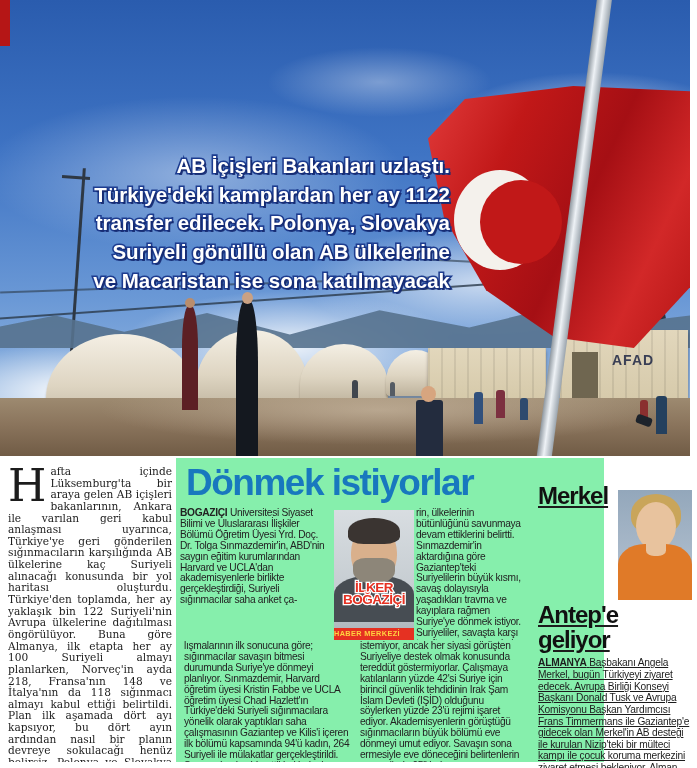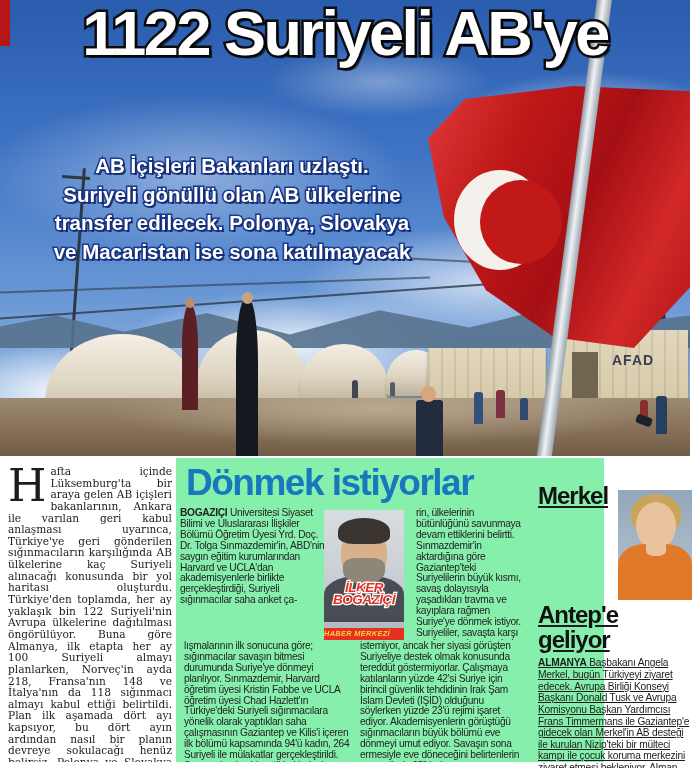--- a/index.html
+++ b/index.html
@@ -54,21 +54,21 @@
   .pole{position:absolute;left:600px;top:-24px;width:15px;height:510px;transform:rotate(7.5deg);transform-origin:top center;
     background:linear-gradient(90deg,#8e979f 0%,#eef2f6 45%,#9aa4ad 100%);}
   .clamp{position:absolute;left:636px;top:416px;width:16px;height:9px;background:#1d232b;border-radius:3px;transform:rotate(20deg);}
   .person{position:absolute;border-radius:3px 3px 0 0;}
   .phead{position:absolute;border-radius:50%;background:#d7a57f;}
   
   .headline{position:absolute;left:0;top:2px;width:100%;text-align:center;font-weight:bold;
     font-size:63px;line-height:.99;letter-spacing:-2.5px;color:#fff;
     -webkit-text-stroke:5px #0d0d0d;paint-order:stroke fill;
     text-shadow:3px 3px 0 rgba(0,0,0,.55);}
-  .subhead{position:absolute;left:14px;top:152px;width:436px;text-align:center;font-weight:bold;
+  .subhead{position:absolute;left:14px;top:152px;width:436px;text-align:right;font-weight:bold;
     font-size:20.5px;line-height:1.4;color:#fff;
     -webkit-text-stroke:3.2px #1d3c8f;paint-order:stroke fill;
     text-shadow:2px 2px 0 rgba(20,40,110,.85);}
 
   
   .content{position:absolute;left:0;top:456px;width:697px;height:312px;background:#fff;}
   .leftcol{position:absolute;left:8px;top:10px;width:164px;height:296px;overflow:hidden;
     font-family:"DejaVu Serif","Liberation Serif",serif;font-size:10.6px;line-height:1.1;
     color:#1c1c1c;text-align:justify;}
   .dropcap{float:left;font-size:44px;line-height:.8;padding:2px 4px 0 0;font-family:"DejaVu Serif",serif;}
@@ -76,21 +76,21 @@
   .panel{position:absolute;left:176px;top:2px;width:428px;height:760px;max-height:304px;background:#86efac;overflow:hidden;}
   .panel h2{margin:4px 0 4px 10px;font-size:37px;letter-spacing:-1.5px;color:#1878be;font-weight:bold;}
   .pcols{position:relative;height:256px;font-size:10.2px;line-height:1.07;letter-spacing:-0.3px;color:#222;}
   .pcols > div{position:absolute;overflow:hidden;}
   .c1t{left:4px;top:0;width:146px;height:132px;}
   .c2t{left:240px;top:0;width:108px;height:132px;}
   .c1b{left:8px;top:133px;width:168px;height:122px;}
   .c2b{left:184px;top:133px;width:164px;height:122px;}
   .lead-b{font-weight:bold;}
 
-  .pphoto{left:148px;top:2px;width:80px;height:130px;background:linear-gradient(180deg,#d8dde1 0%,#c3cacf 70%,#a9b1b7 100%);font-style:italic;}
+  .pphoto{left:158px;top:2px;width:80px;height:130px;background:linear-gradient(180deg,#d8dde1 0%,#c3cacf 70%,#a9b1b7 100%);}
   .face{position:absolute;left:17px;top:14px;width:46px;height:58px;border-radius:50% 50% 46% 46%;background:#d9b08c;}
   .hair{position:absolute;left:14px;top:8px;width:52px;height:26px;border-radius:50% 50% 30% 30%;background:#3a3431;}
   .beard{position:absolute;left:19px;top:48px;width:42px;height:26px;border-radius:30% 30% 50% 50%;background:#8d8679;}
   .shoulders{position:absolute;left:0;top:66px;width:80px;height:46px;border-radius:40% 40% 0 0;background:#474d53;}
   .bl-name{position:absolute;left:0;top:72px;width:100%;text-align:center;font-weight:bold;font-size:13.5px;line-height:.92;
     color:#e53122;letter-spacing:-0.5px;-webkit-text-stroke:2.5px #ffffff;paint-order:stroke fill;}
   .bl-badge{position:absolute;left:0;top:118px;width:100%;height:12px;background:#e53122;color:#ffd23f;
     font-size:7.3px;font-weight:bold;text-align:left;line-height:12px;letter-spacing:.4px;}
 
   .rightcol{position:absolute;left:538px;top:22px;width:154px;height:300px;overflow:hidden;color:#1c1c1c;text-decoration:underline;}
@@ -149,26 +149,26 @@
     <div class="person" style="left:640px;top:400px;width:8px;height:22px;background:#8a2f2f;"></div>
 
     <div class="flag">
       <div class="crescent"></div>
       <div class="crescent-cut"></div>
     </div>
     <div class="pole"></div>
     <div class="clamp"></div>
 
     <div class="headline">
-      <div>1122 Suriyeli AB'ye</div>
     </div>
     <div class="subhead">
       <div>AB İçişleri Bakanları uzlaştı.</div>
+      <div>Türkiye'deki kamplardan her ay 1122</div>
+      <div>transfer edilecek. Polonya, Slovakya</div>
       <div>Suriyeli gönüllü olan AB ülkelerine</div>
-      <div>transfer edilecek. Polonya, Slovakya</div>
       <div>ve Macaristan ise sona katılmayacak</div>
     </div>
   </div>
 
   <div class="content">
 
     <div class="leftcol">
       <span class="dropcap">H</span><span>afta içinde Lüksemburg'ta bir araya gelen AB içişleri bakanlarının, Ankara ile varılan geri kabul anlaşması uyarınca, Türkiye'ye geri gönderilen sığınmacıların karşılığında AB ülkelerine kaç Suriyeli alınacağı konusunda bir yol haritası oluşturdu. Türkiye'den toplamda, her ay yaklaşık bin 122 Suriyeli'nin Avrupa ülkelerine dağıtılması öngörülüyor. Buna göre Almanya, ilk etapta her ay 100 Suriyeli almayı planlarken, Norveç'in ayda 218, Fransa'nın 148 ve İtalya'nın da 118 sığınmacı almayı kabul ettiği belirtildi. Plan ilk aşamada dört ayı kapsıyor, bu dört ayın ardından nasıl bir planın devreye sokulacağı henüz belirsiz. Polonya ve Slovakya plana karşı çıkarken, Macaristan geçen yıl sığınmacıların üçüncü ülkeler tarafından kabul edilmesini amaçlayan görüşmelerde herhangi bir vaatte bulunmadığı için, plana uymak zorunda olmadığını savundu.</span>
     </div>
 

